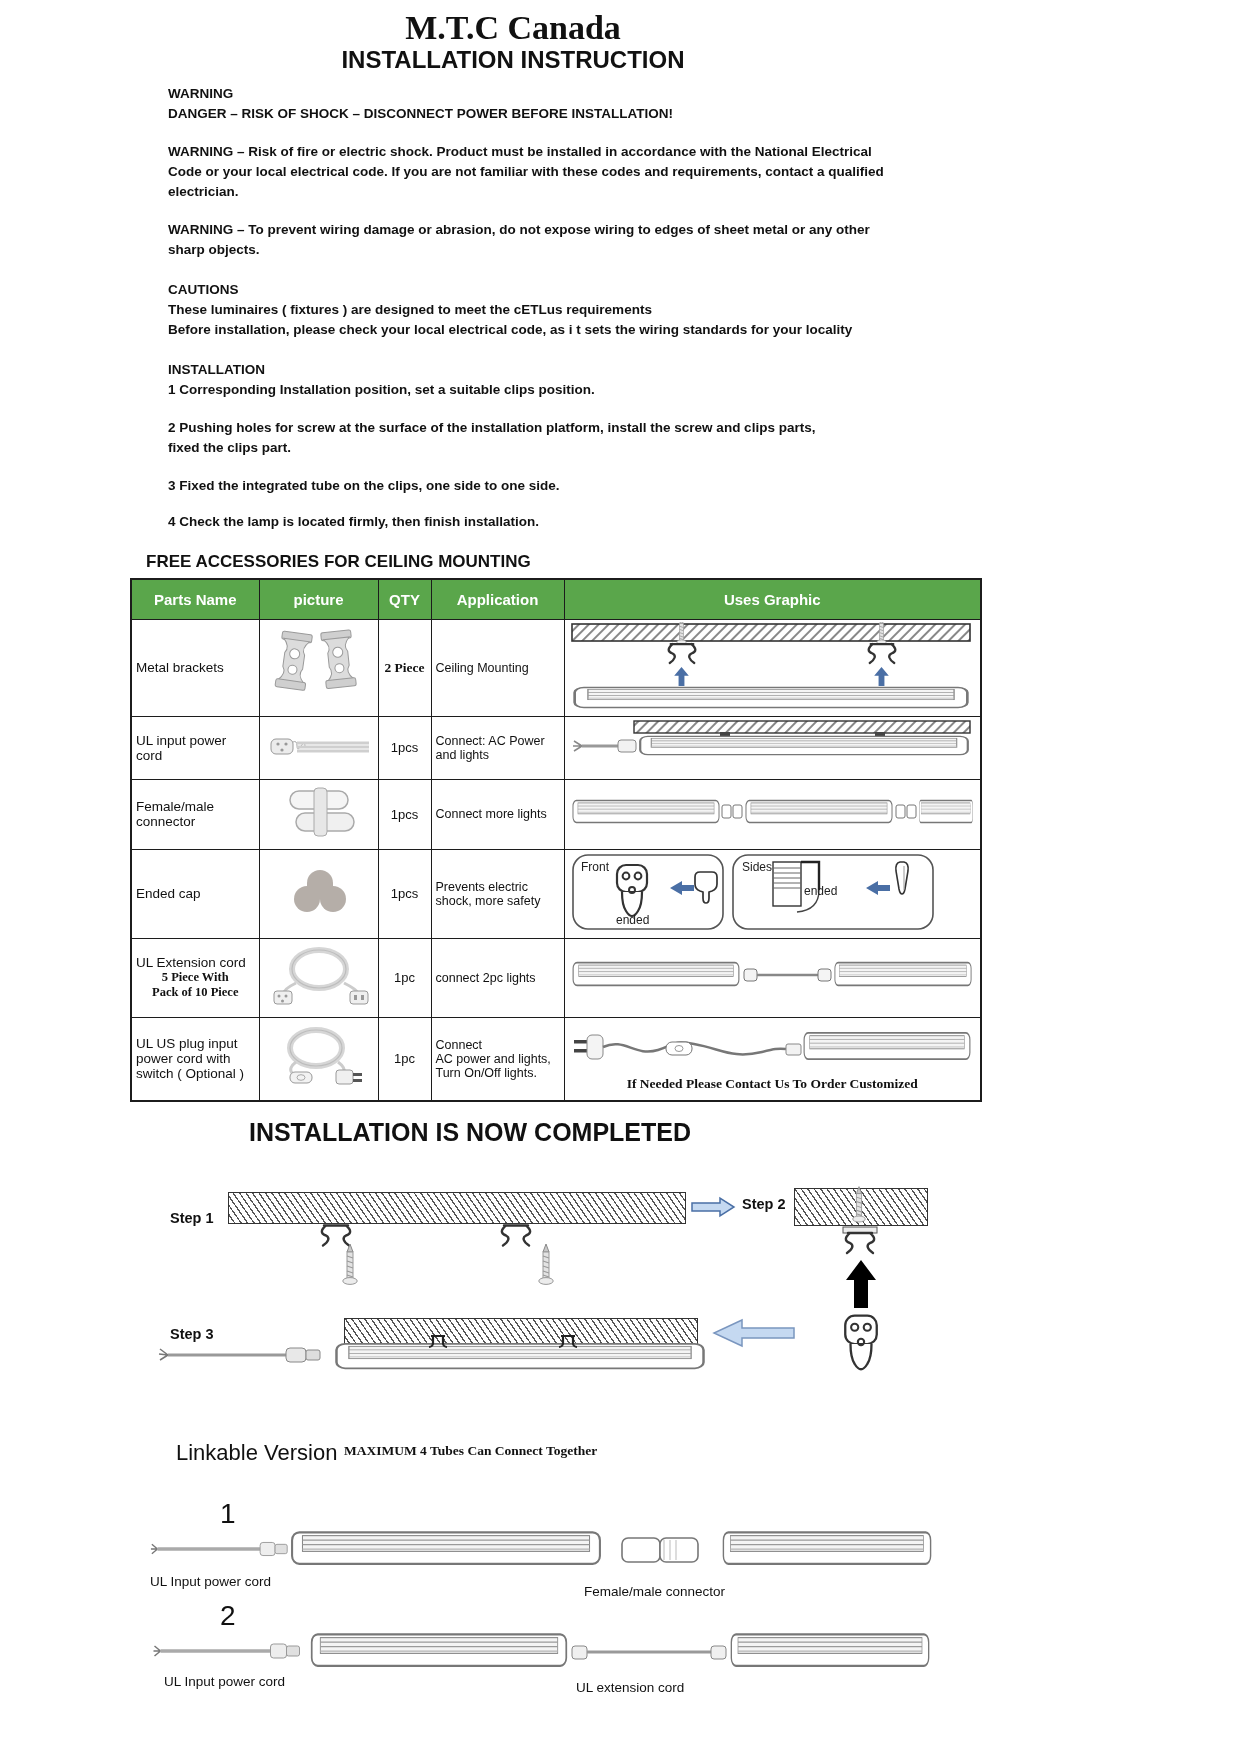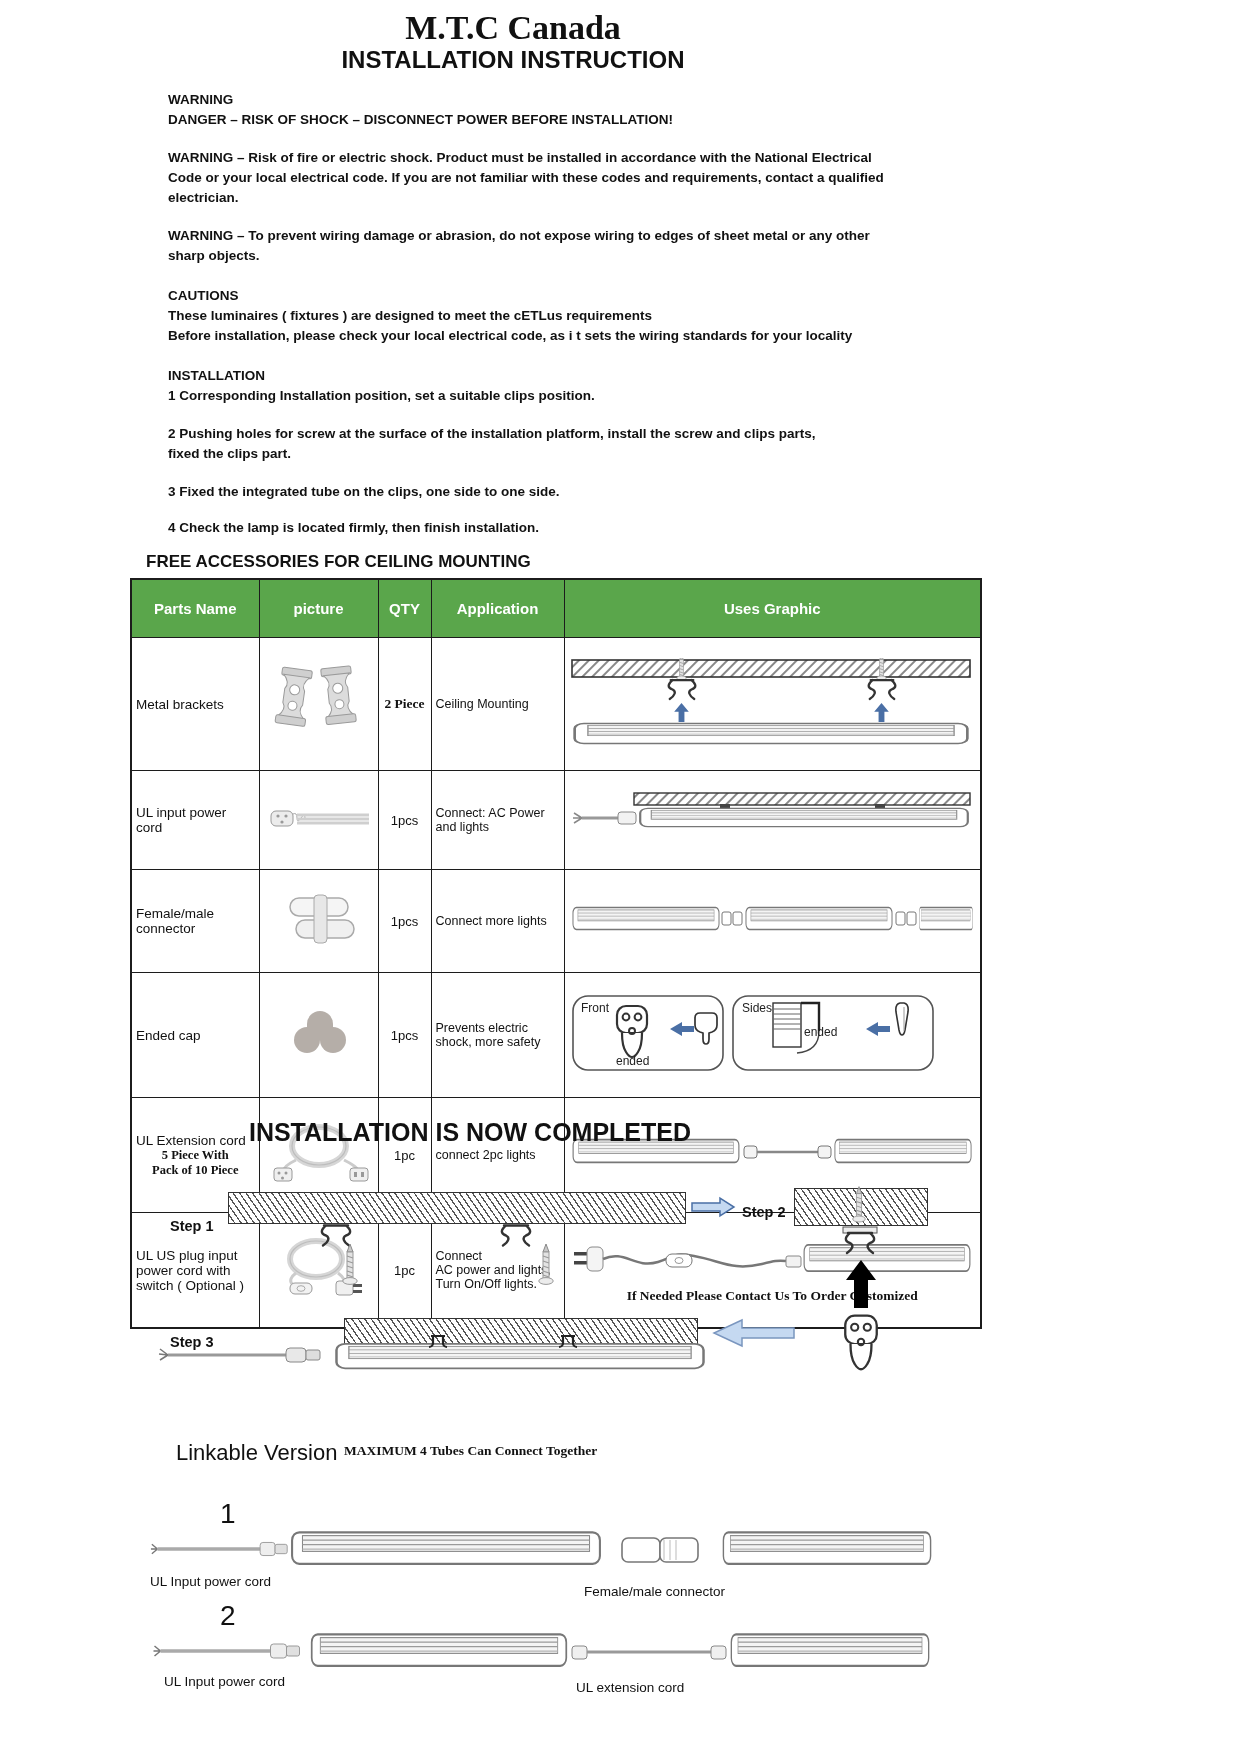--- a/index.html
+++ b/index.html
@@ -7,48 +7,48 @@
         font-family:"Liberation Sans",sans-serif;color:#111;}
   .abs{position:absolute;}
   .preline{white-space:pre-line;}
 
   
   #doc-header{position:absolute;left:0;top:10px;width:970px;text-align:center;padding-left:28px;}
   #brand{font-family:"Liberation Serif",serif;font-weight:bold;font-size:34px;line-height:36px;}
   #doc-title{font-weight:bold;font-size:24px;line-height:27px;letter-spacing:0px;text-align:center;}
 
   
-  #notices{position:absolute;left:168px;top:90px;width:730px;}
+  #notices{position:absolute;left:168px;top:84px;width:730px;}
   #notices p{margin:0;font-weight:bold;font-size:13.5px;line-height:20px;}
   .mt18{margin-top:18px !important;}
   .mt20{margin-top:20px !important;}
   .mt16{margin-top:16px !important;}
 
   
   #acc-heading{position:absolute;left:146px;top:552px;font-weight:bold;font-size:17px;}
   #acc-table{position:absolute;left:130px;top:578px;width:850px;border-collapse:collapse;table-layout:fixed;}
-  #acc-table th,#acc-table td{border:1.6px solid #1c1c1c;padding:20px 4px;overflow:hidden;}
+  #acc-table th,#acc-table td{border:1.6px solid #1c1c1c;padding:2px 4px;overflow:hidden;}
   #acc-table{border:2.5px solid #1c1c1c;}
   #acc-table th{background:#5aa64b;color:#fff;font-size:15px;font-weight:bold;text-align:center;}
   td.c-name{font-size:13.5px;padding-left:7px;}
   td.c-qty{text-align:center;font-size:13px;}
   td.c-app{font-size:12.5px;padding-left:6px;}
   td.c-pic,td.c-gfx{text-align:center;vertical-align:middle;padding:2px;}
   .qty-serif{font-family:"Liberation Serif",serif;font-weight:bold;font-size:13.5px;}
   .name-note{font-family:"Liberation Serif",serif;font-weight:bold;font-size:12.5px;text-align:center;line-height:15px;}
   .gfx-note{font-family:"Liberation Serif",serif;font-weight:bold;font-size:13.5px;text-align:center;margin-top:3px;}
 
   
   .hatch{background-image:repeating-linear-gradient(55deg,#ffffff 0 4px,#555 4px 5.3px);
          border:1.6px solid #333;background-color:#fff;}
 
   
   #completed-title{position:absolute;left:0;top:1118px;width:940px;text-align:center;
                    font-weight:bold;font-size:25px;}
-  .step-label{font-weight:bold;font-size:14.5px;margin-top:8px;}
+  .step-label{font-weight:bold;font-size:14.5px;}
   #linkable-heading{font-weight:normal;font-size:22px;}
   #linkable-note{font-family:"Liberation Serif",serif;font-weight:bold;font-size:13.5px;}
   .diag-num{font-size:28px;}
   .diag-label{font-size:13.5px;}
   svg text{font-family:"Liberation Sans",sans-serif;}
 </style>
 </head>
 <body>
 
 <svg width="0" height="0" style="position:absolute" aria-hidden="true">

